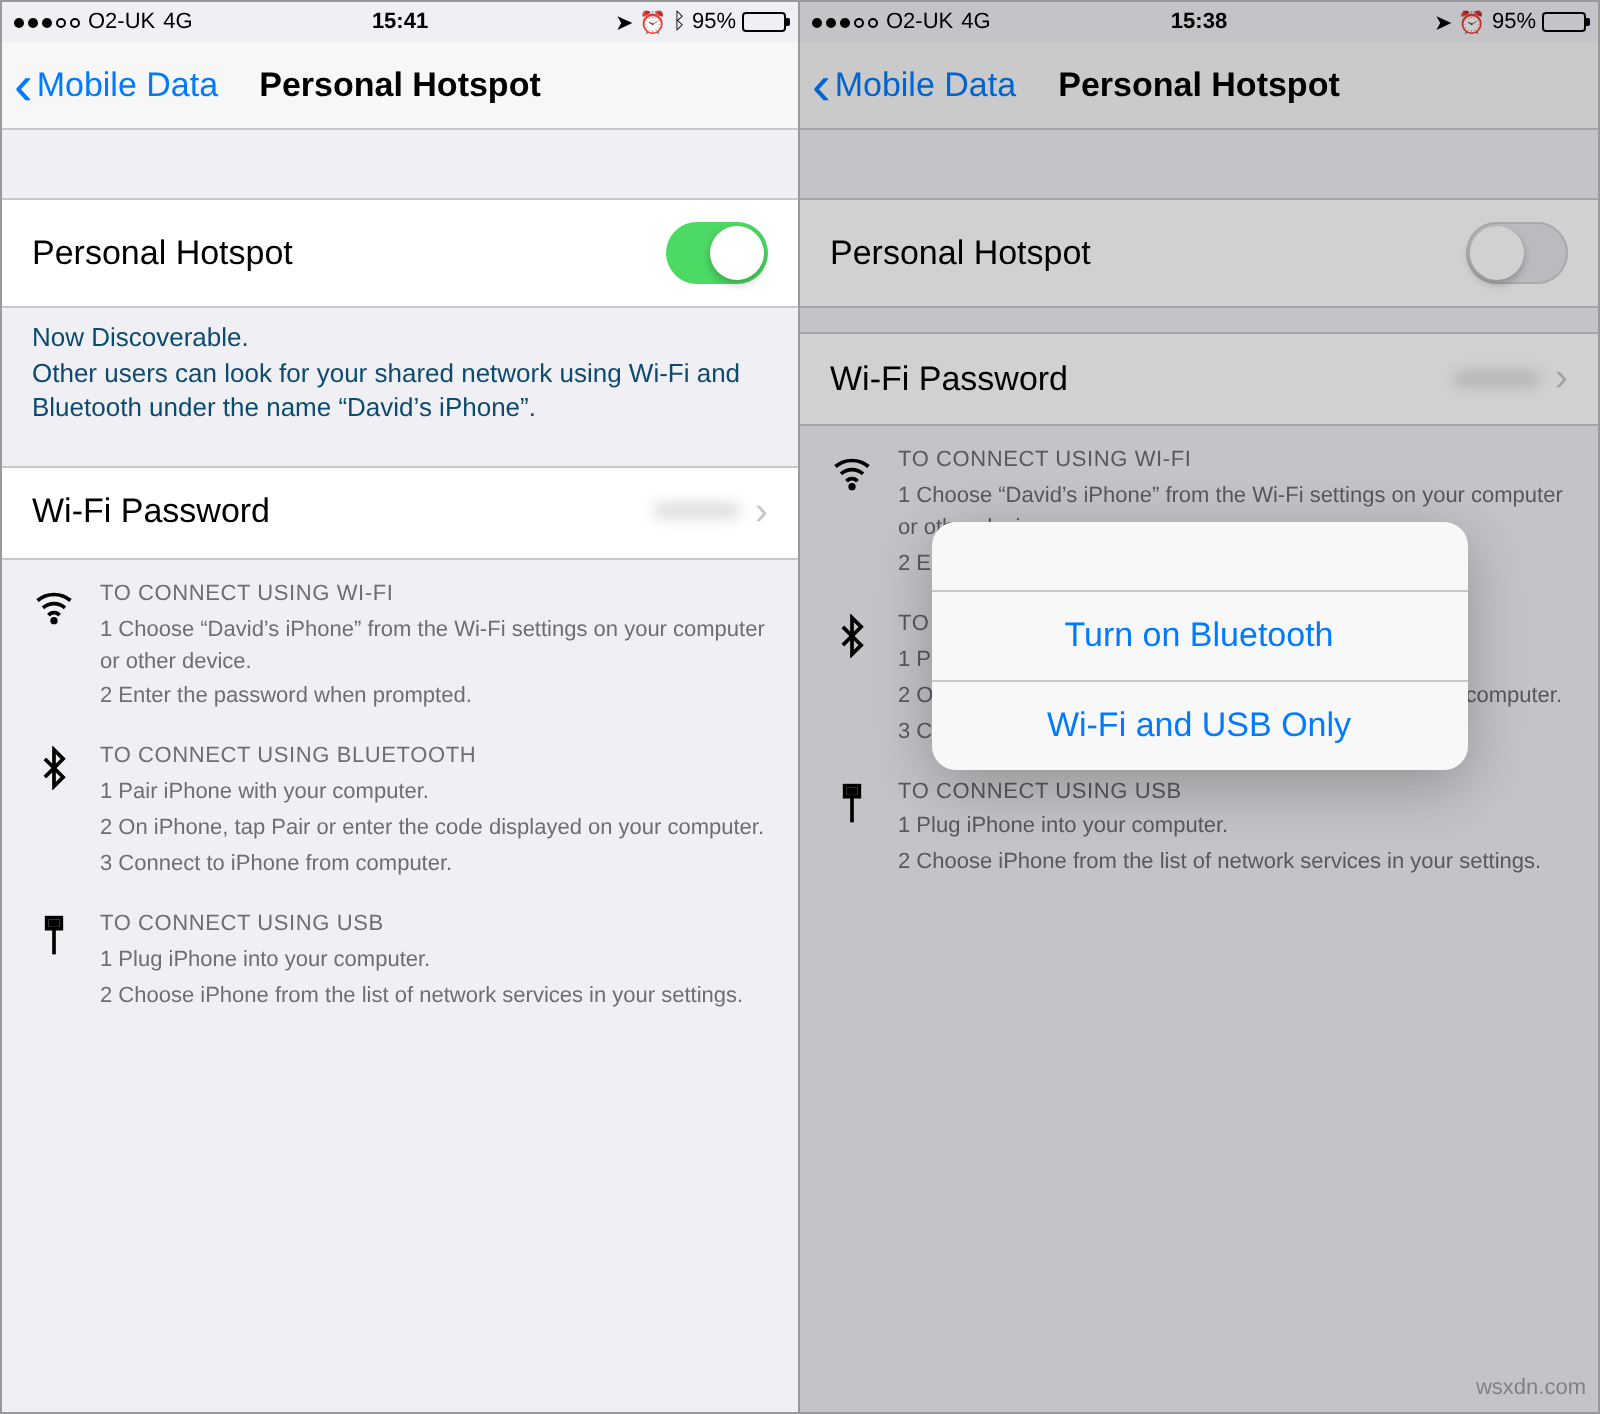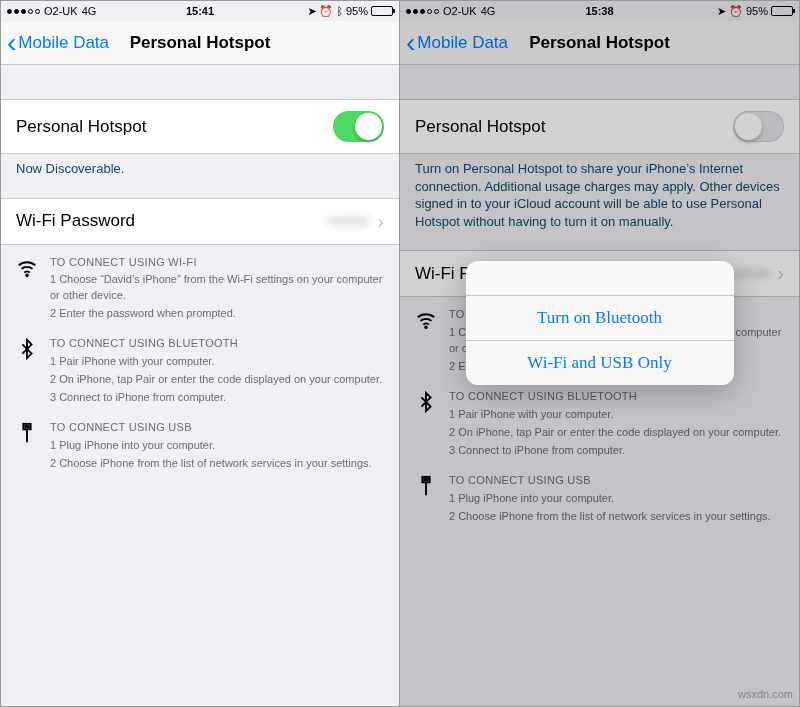--- a/index.html
+++ b/index.html
@@ -50,21 +50,21 @@
   .inst .body { flex: 1; }
   .inst .hd { color: #6d6d72; letter-spacing: .3px; }
   .inst .ln { padding-top: 2px; }
 
   
   .overlay { position: absolute; inset: 0; background: rgba(0,0,0,.18); pointer-events: none; }
   .alert { position: absolute; left: 50%; top: 260px; transform: translateX(-50%); width: 268px; background: #f8f8f8; border-radius: 12px; overflow: hidden; box-shadow: 0 8px 30px rgba(0,0,0,.25); }
   .alert .a-top { padding: 18px 16px 16px 16px; text-align: center; }
   .alert .a-title { font-weight: 600; font-size: 17px; margin-bottom: 4px; }
   .alert .a-msg { font-size: 13px; color: #3c3c3c; line-height: 1.35; }
-  .alert .a-btn { border-top: 1px solid #c8c7cc; text-align: center; color: #007aff; font-size: 17px; padding: 12px 12px; cursor: pointer; font-family: Liberation Serif, serif; }
+  .alert .a-btn { border-top: 1px solid #c8c7cc; text-align: center; color: #007aff; font-size: 17px; padding: 12px 12px; cursor: pointer; }
 
   .watermark { position: absolute; right: 6px; bottom: 6px; font-size: 11px; color: rgba(0,0,0,.35); }
   .blur { filter: blur(4px); color: #999; }
 </style>
 </head>
 <body>
 
 <div class="wrap">
 
   <div class="phone">
@@ -99,20 +99,21 @@
     </div>
 
     <div class="cell gap-top-xl">
       <div class="label">Personal Hotspot</div>
       <div class="toggle on">
           <div class="knob"></div>
         </div>
     </div>
     <div class="group-text">
       <span>Now Discoverable.</span><br>
+      <span>Other users can look for your shared network using Wi-Fi and Bluetooth under the name “David’s iPhone”.</span>
     </div>
 
     <div class="cell" style="margin-top:12px;">
       <div class="label">Wi-Fi Password</div>
       <div class="blur">•••••••</div>
       <div class="chev-r">›</div>
     </div>
 
     <div class="inst">
       <div class="ic">
@@ -190,21 +191,20 @@
       </div>
       <div class="title">Personal Hotspot</div>
     </div>
 
     <div class="cell gap-top-xl">
       <div class="label">Personal Hotspot</div>
       <div class="toggle off">
           <div class="knob"></div>
         </div>
     </div>
-    <div class="group-text">Turn on Personal Hotspot to share your iPhone’s Internet connection. Additional usage charges may apply. Other devices signed in to your iCloud account will be able to use Personal Hotspot without having to turn it on manually.</div>
 
     <div class="cell" style="margin-top:12px;">
       <div class="label">Wi-Fi Password</div>
       <div class="blur">•••••••</div>
       <div class="chev-r">›</div>
     </div>
 
     <div class="inst">
       <div class="ic">
         <svg viewBox="0 0 24 24" fill="none" stroke="#000" stroke-width="2">

